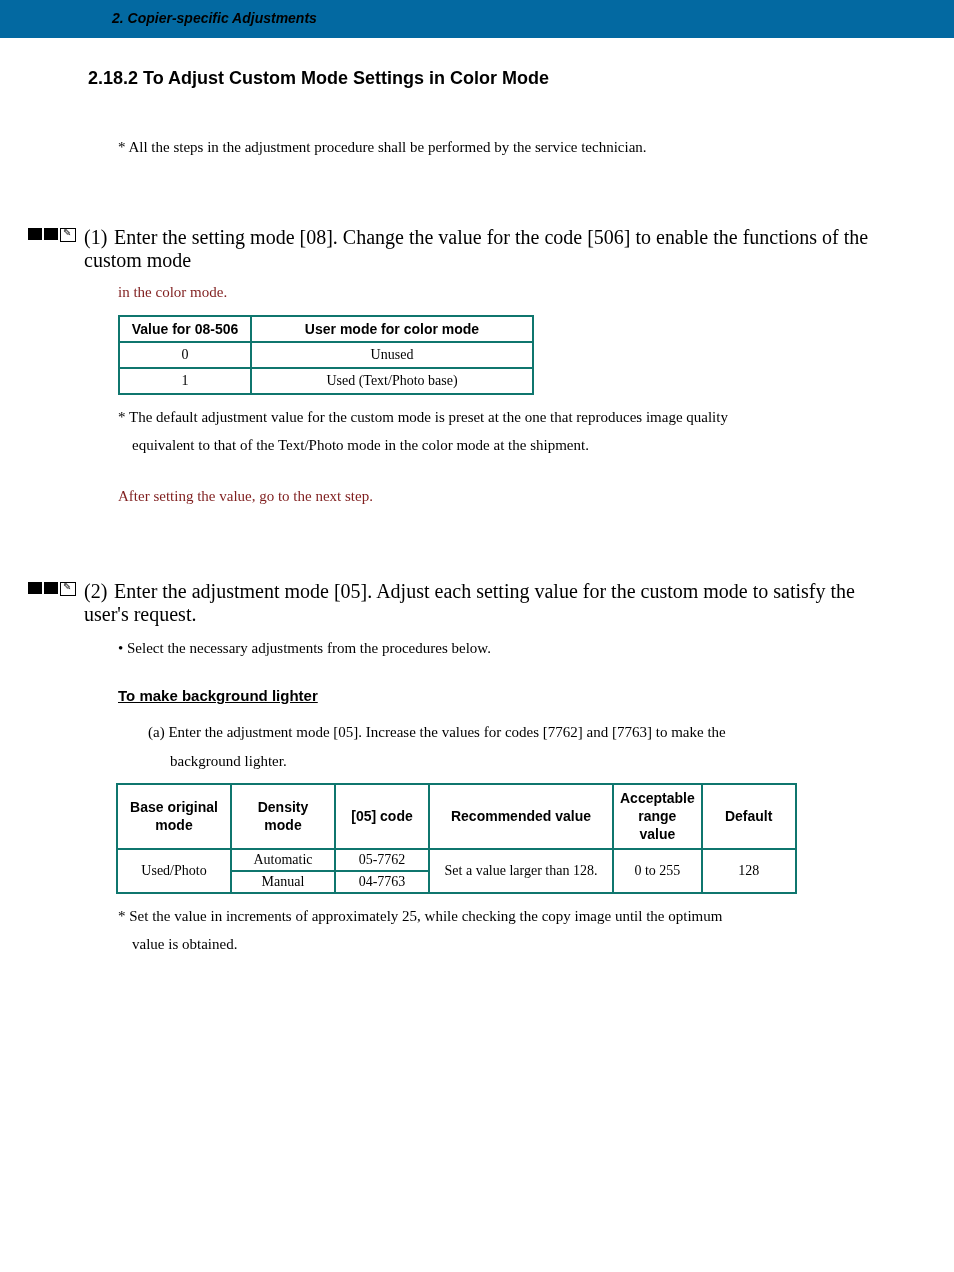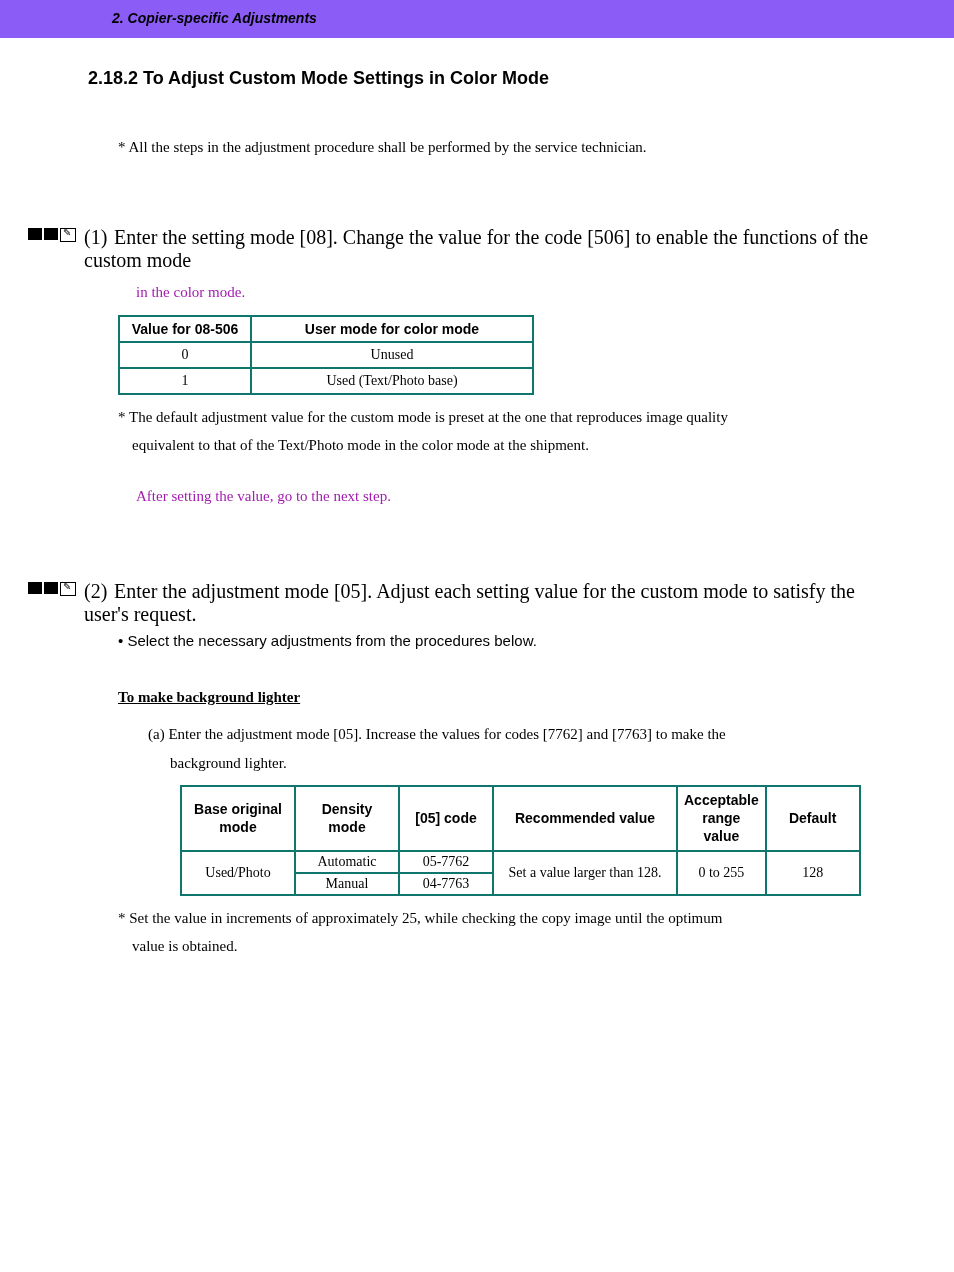--- a/index.html
+++ b/index.html
@@ -3,21 +3,21 @@
   <meta charset="utf-8">
   <style>
     body {
       margin: 0;
       padding: 0;
       font-family: Arial, Helvetica, sans-serif;
       background: #fff;
       width: 954px;
     }
     .header-bar {
-      background: #8b5cf6;
+      background: #0369a1;
       padding: 10px 0 12px 112px;
       font-size: 14px;
       font-weight: bold;
       font-style: italic;
       color: #000;
     }
     .content {
       padding: 30px 54px 20px 88px;
     }
     .section-number {
@@ -68,24 +68,24 @@
       font-family: Georgia, 'Times New Roman', serif;
       font-size: 20px;
       color: #000;
       flex: 1;
     }
     .step-label .num {
       display: inline-block;
       width: 30px;
     }
     .indent {
-      margin-left: 48px;
-      font-family: Georgia, 'Times New Roman', serif;
-      font-size: 15px;
-      color: #a21caf;
+      margin-left: 30px;
+      font-family: Georgia, 'Times New Roman', serif;
+      font-size: 15px;
+      color: #7f1d1d;
       line-height: 1.9;
     }
     table {
       border-collapse: collapse;
       margin-top: 8px;
       margin-bottom: 8px;
       margin-left: 30px;
     }
     th, td {
       border: 2px solid #0f766e;
@@ -107,44 +107,44 @@
       font-family: Georgia, 'Times New Roman', serif;
       font-size: 15px;
       color: #000;
       line-height: 1.9;
       margin-bottom: 22px;
     }
     .footnote-inner {
       margin-left: 14px;
     }
     .subheading {
-      font-family: Liberation Serif, serif;
+      font-family: Liberation Sans, sans-serif;
       font-size: 15px;
       font-weight: bold;
       text-decoration: underline;
       margin-left: 30px;
-      margin-top: 40px;
+      margin-top: 30px;
       margin-bottom: 14px;
     }
     .subindent {
       margin-left: 60px;
       font-family: Georgia, 'Times New Roman', serif;
       font-size: 15px;
       line-height: 1.9;
     }
     .table2 {
-      margin-left: 92px;
+      margin-left: 28px;
     }
     .table2 th { padding: 4px 6px; line-height: 1.3; }
     .table2 td { padding: 2px 8px; }
     .bullet-row {
       margin-left: 30px;
-      font-family: Liberation Sans, sans-serif;
-      font-size: 15px;
-      margin-top: 6px;
+      font-family: Liberation Serif, serif;
+      font-size: 15px;
+      margin-top: 14px;
     }
   </style>
 </head>
 <body>
 
 <div class="header-bar">
   <span>2. Copier-specific Adjustments</span>
 </div>
 
 <div class="content">

